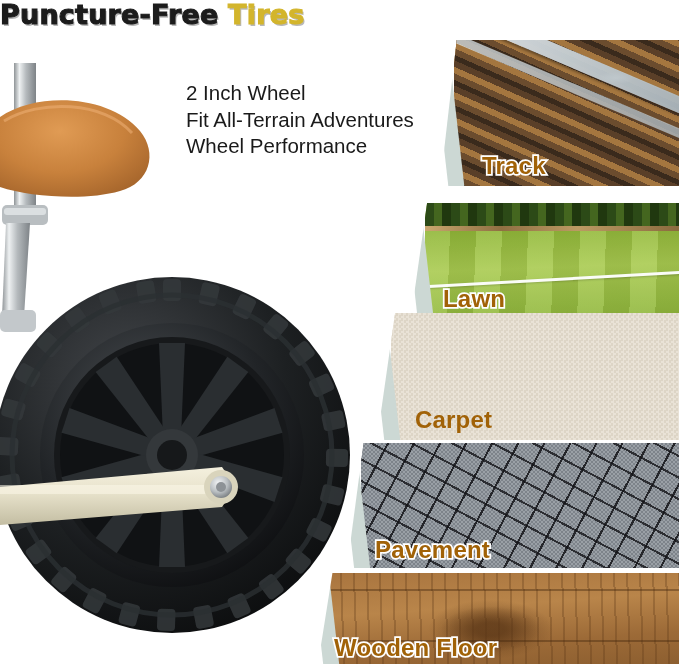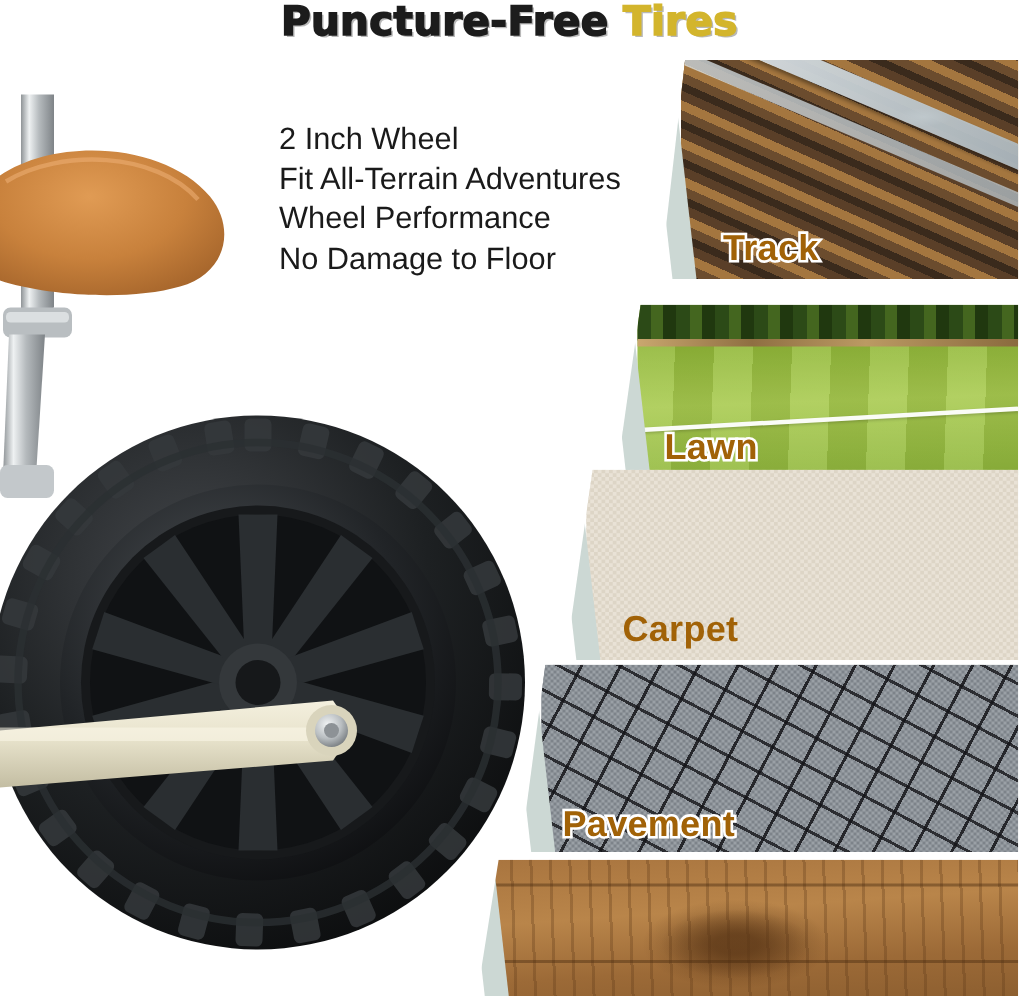--- a/index.html
+++ b/index.html
@@ -1,21 +1,21 @@
 <!DOCTYPE html>
 <html><head>
 <meta charset="utf-8">
 <style>
   html,body{margin:0;padding:0;background:#fff;}
   body{width:679px;height:664px;position:relative;overflow:hidden;
        font-family:"Liberation Sans","DejaVu Sans",sans-serif;}
 
   
   #title{position:absolute;left:0;top:-1px;width:679px;height:38px;
-         text-align:center;white-space:nowrap;}
+         text-align:left;white-space:nowrap;}
   #title span{font-size:27px;font-weight:bold;letter-spacing:.2px;
               font-family:"DejaVu Sans","Liberation Sans",sans-serif;
               -webkit-text-stroke:1.1px currentColor;
               text-shadow:1.5px 1.5px 0 rgba(0,0,0,.28);}
   .t-dark{color:#1c1c1c;}
   .t-gold{color:#d3b52c;}
 
   
   #features{position:absolute;left:186px;top:80px;width:290px;}
   .feat{font-size:20.5px;color:#1a1a1a;line-height:26.5px;white-space:nowrap;}
@@ -82,21 +82,20 @@
 <body>
 
 <div id="title">
   <span class="t-dark">Puncture-Free </span><span class="t-gold">Tires</span>
 </div>
 
 <div id="features">
   <div class="feat">2 Inch Wheel</div>
   <div class="feat">Fit All-Terrain Adventures</div>
   <div class="feat">Wheel Performance</div>
-  <div class="feat">No Damage to Floor</div>
 </div>
 
 <svg id="bike" viewBox="0 0 352 609">
   <defs>
     <radialGradient id="saddleG" cx="40%" cy="32%" r="78%">
       <stop offset="0%" stop-color="#e09b54"></stop>
       <stop offset="55%" stop-color="#c8813c"></stop>
       <stop offset="100%" stop-color="#a3632a"></stop>
     </radialGradient>
     <linearGradient id="postG" x1="0" y1="0" x2="1" y2="0">
@@ -316,14 +315,15 @@
     <div class="art tx-pave" style="left:14px;"></div>
     <span class="lbl outline" style="left:28px;bottom:4px;">Pavement</span>
   </div>
 
   <div class="panel" style="top:533px;height:91px;width:361px;clip-path:polygon(4% 0,100% 0,100% 100%,0 100%);">
     <div class="edge" style="left:0;transform:skewX(6.5deg);"></div>
     <div class="art tx-wood" style="left:12px;">
       <div class="seam" style="top:18%;"></div>
       <div class="seam" style="top:74%;"></div>
     </div>
+    <span class="lbl outline" style="left:16px;bottom:2px;">Wooden Floor</span>
   </div>
 </div>
 
 </body></html>

